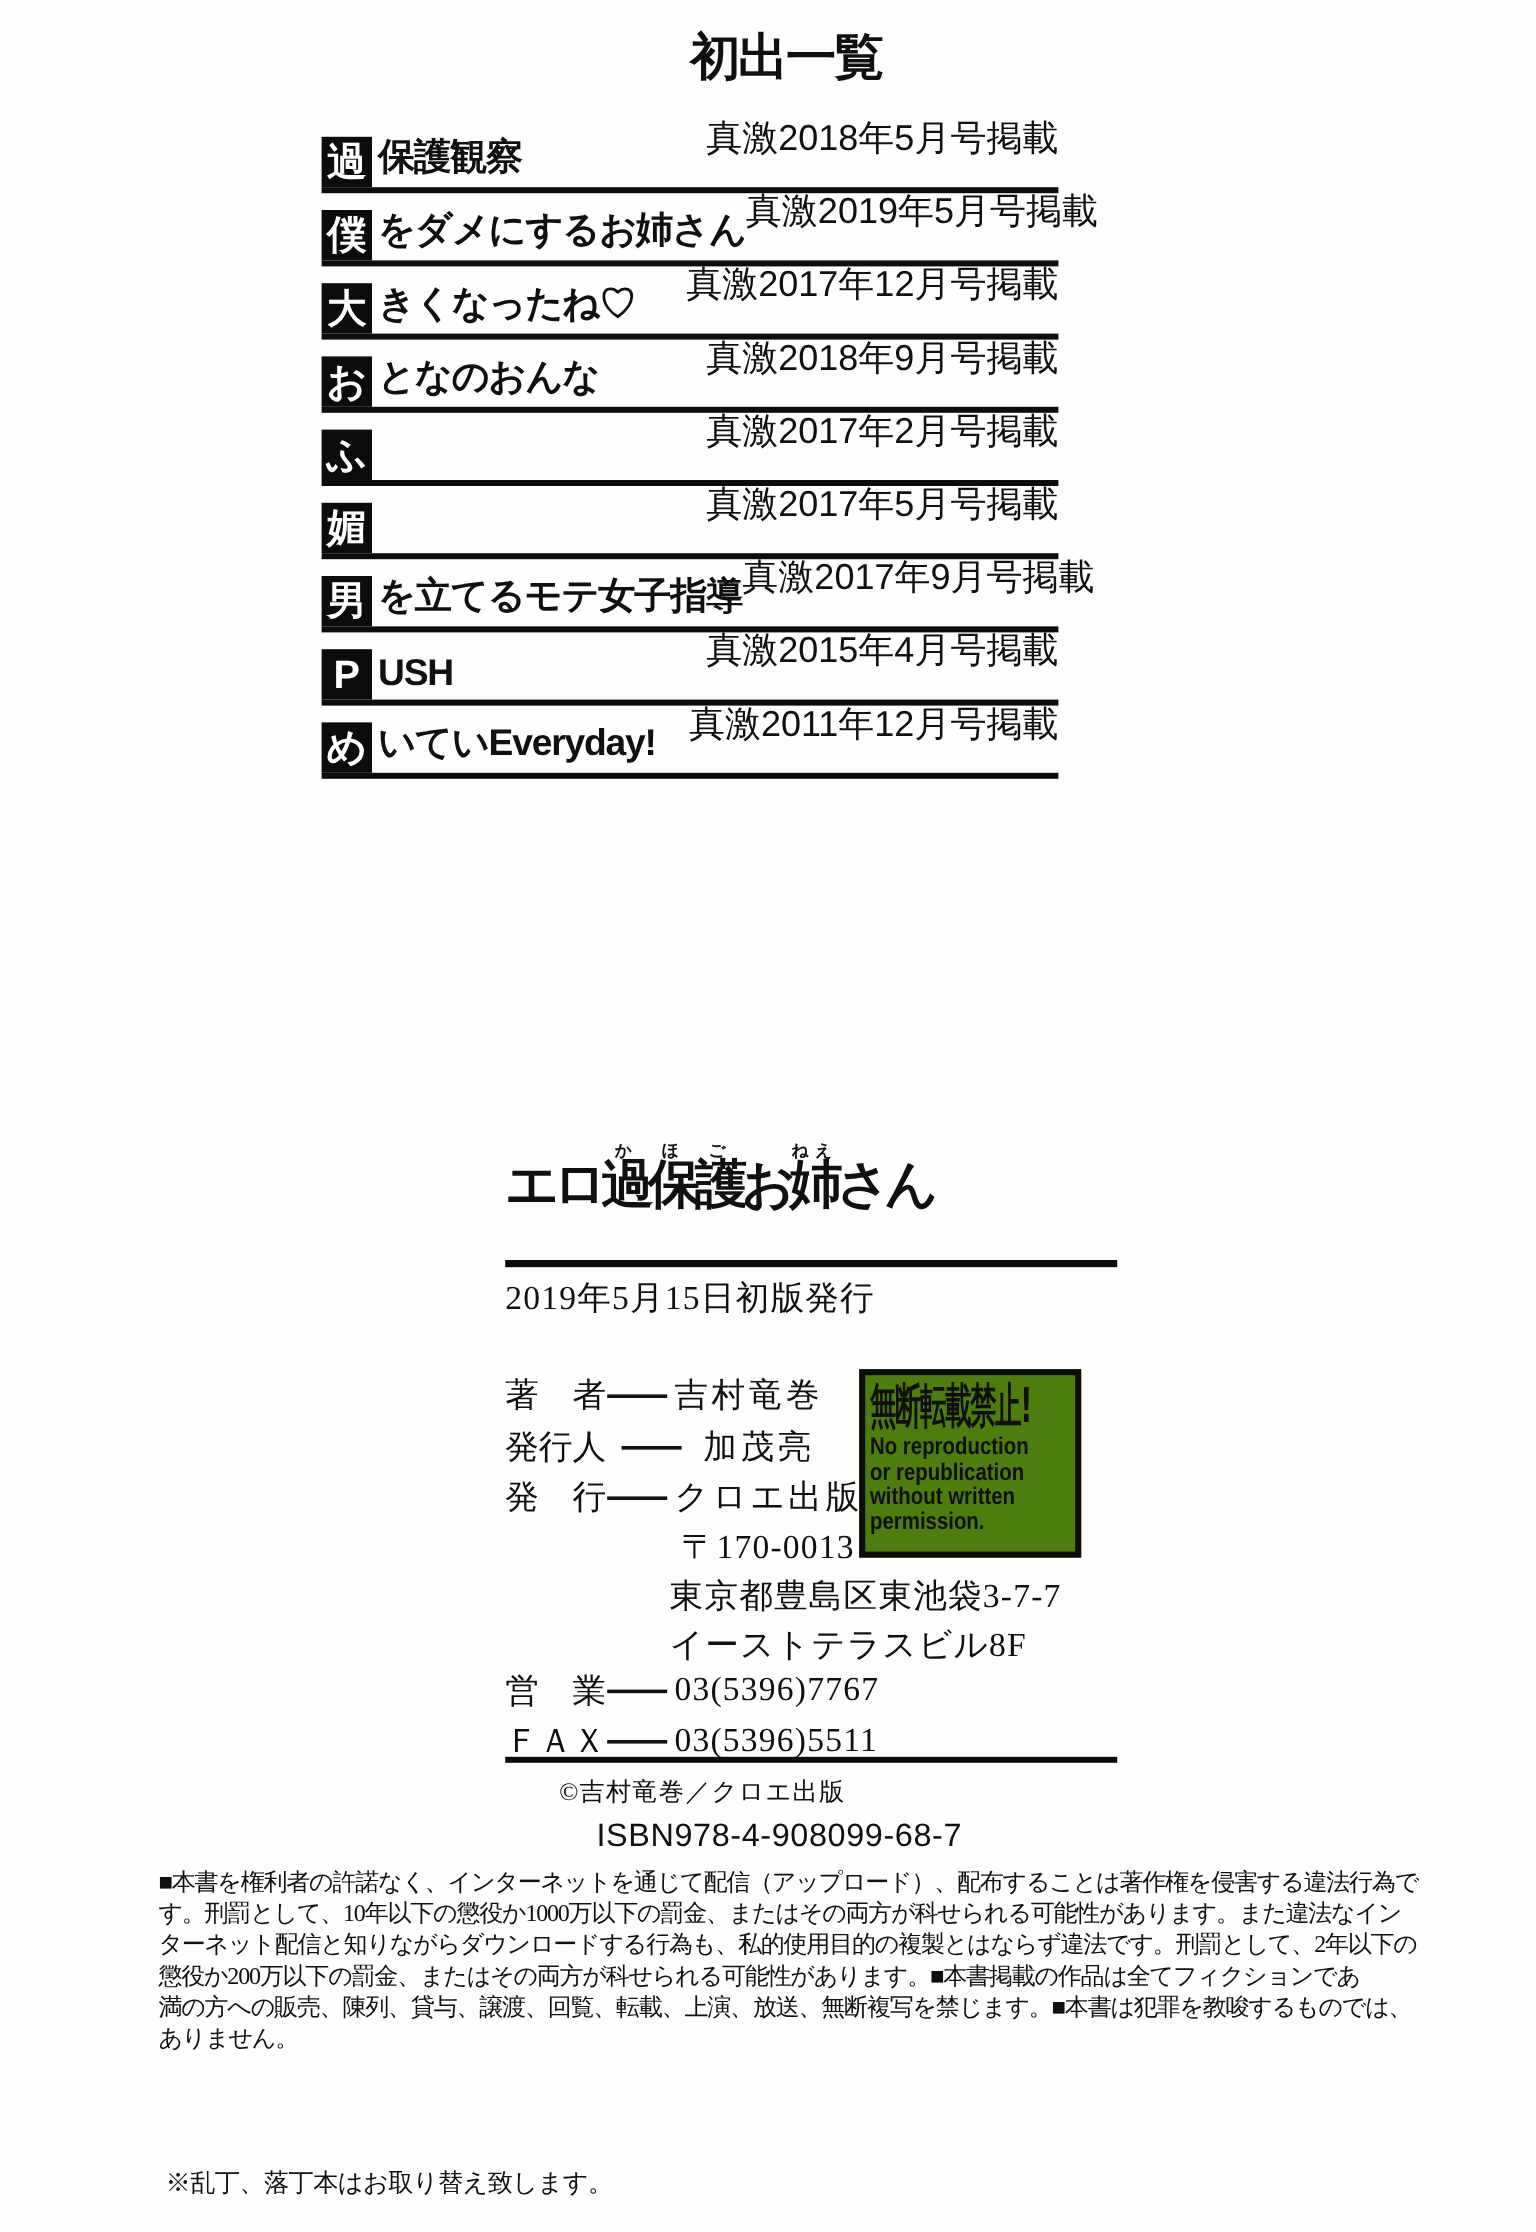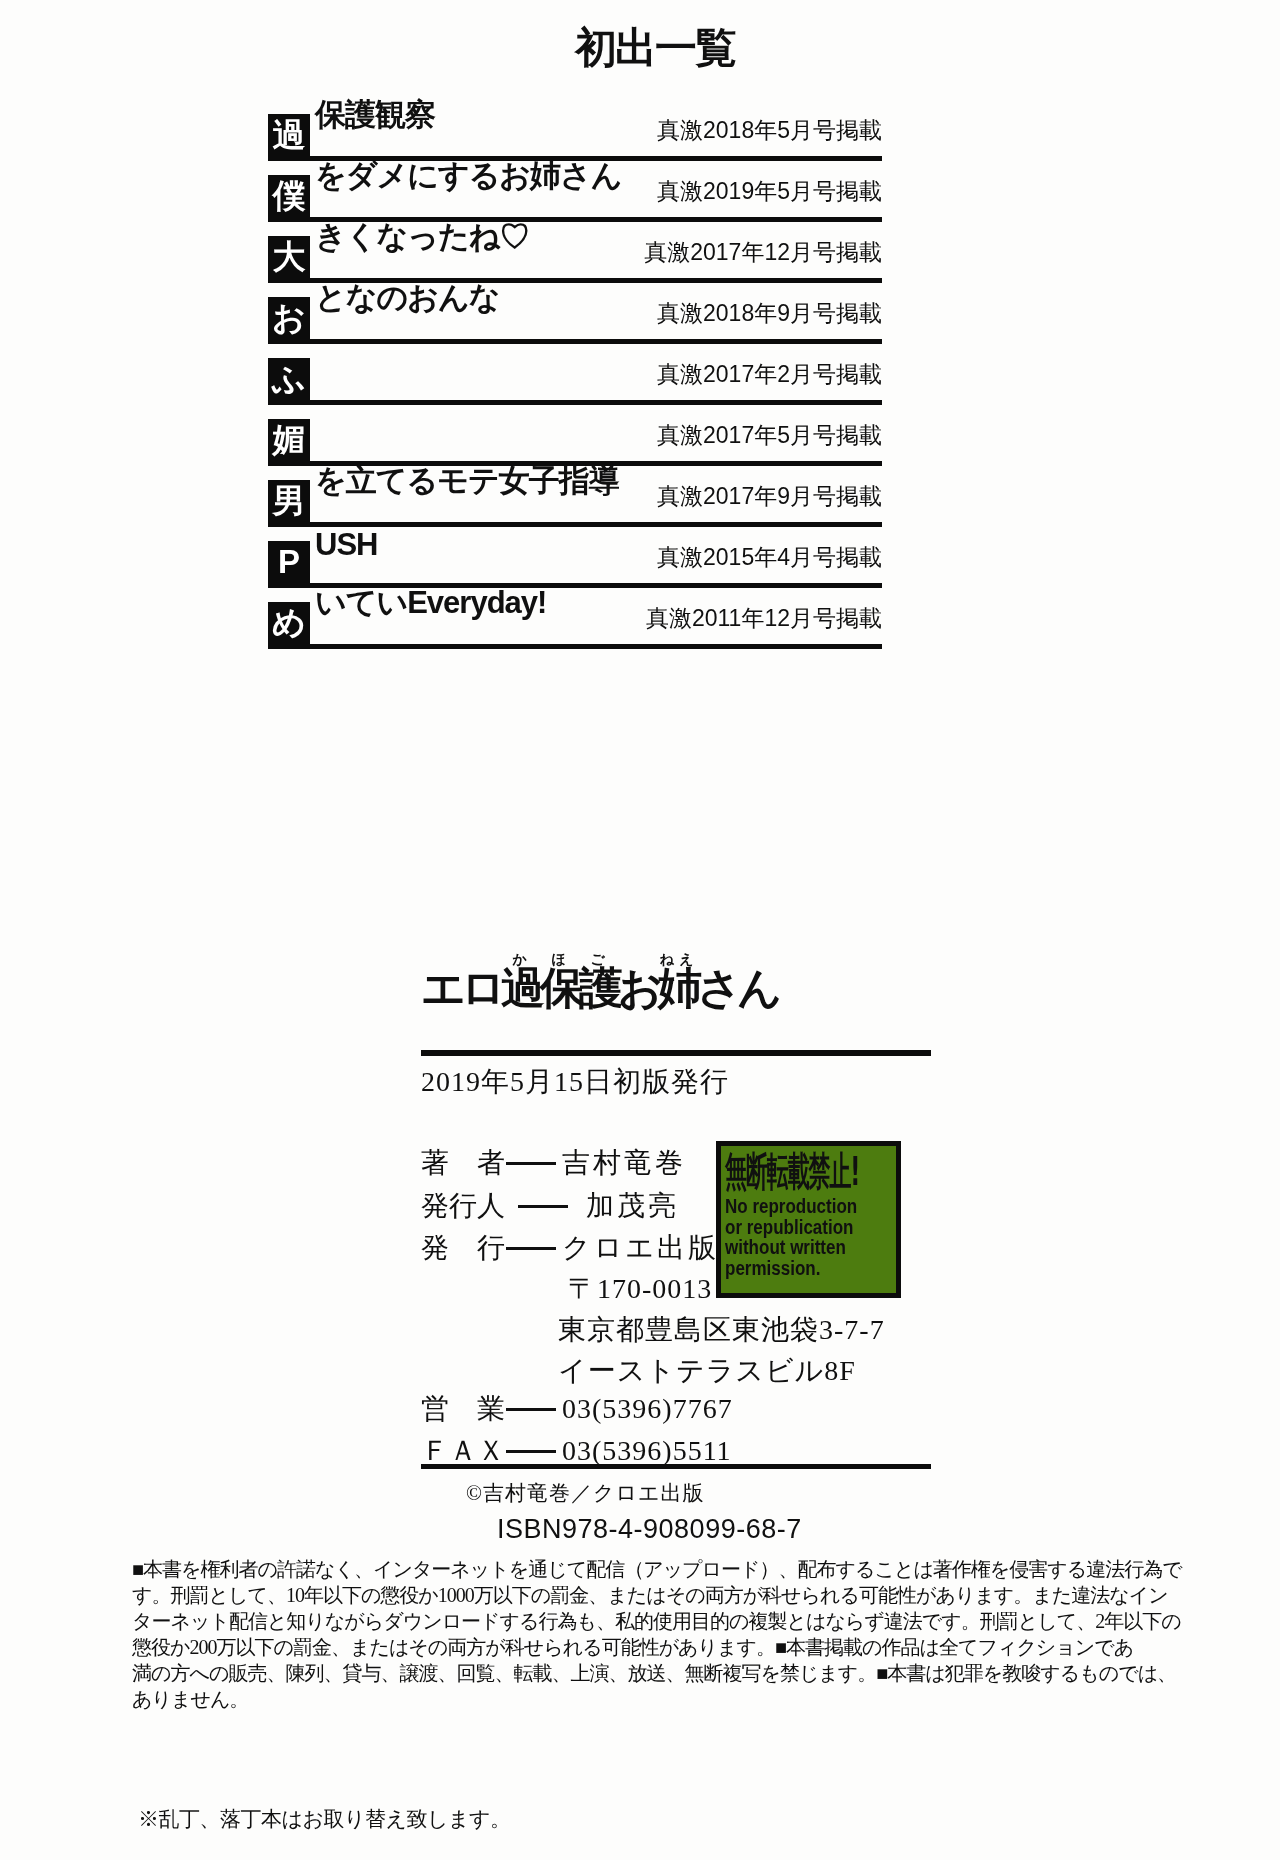--- a/index.html
+++ b/index.html
@@ -22,25 +22,25 @@
     display:flex;align-items:flex-end;
     height:56px;border-bottom:5px solid #0c0c0c;
   }
   .first-box{
     width:42px;height:42px;background:#0c0c0c;color:#fff;
     display:flex;align-items:center;justify-content:center;
     font-size:33px;font-weight:700;flex:0 0 42px;
   }
   .pub-title{
     font-size:31px;font-weight:700;margin-left:5px;
-    letter-spacing:-1px;white-space:nowrap;padding-bottom:20px;
+    letter-spacing:-1px;white-space:nowrap;padding-bottom:4px;
   }
   .pub-info{
-    margin-left:auto;font-size:23px;letter-spacing:0px;
-    white-space:nowrap;padding-bottom:10px;font-weight:500;
+    margin-left:auto;font-size:30px;letter-spacing:0px;
+    white-space:nowrap;padding-bottom:20px;font-weight:500;
   }
   
   .col-title{
     position:absolute;left:421px;top:952px;
     font-family:"Liberation Serif",serif;
     font-size:44px;font-weight:900;letter-spacing:-5px;
     white-space:nowrap;line-height:1.1;
   }
   .col-title ruby{ruby-position:over;}
   .col-title rt{font-size:14px;font-weight:700;letter-spacing:2px;}

